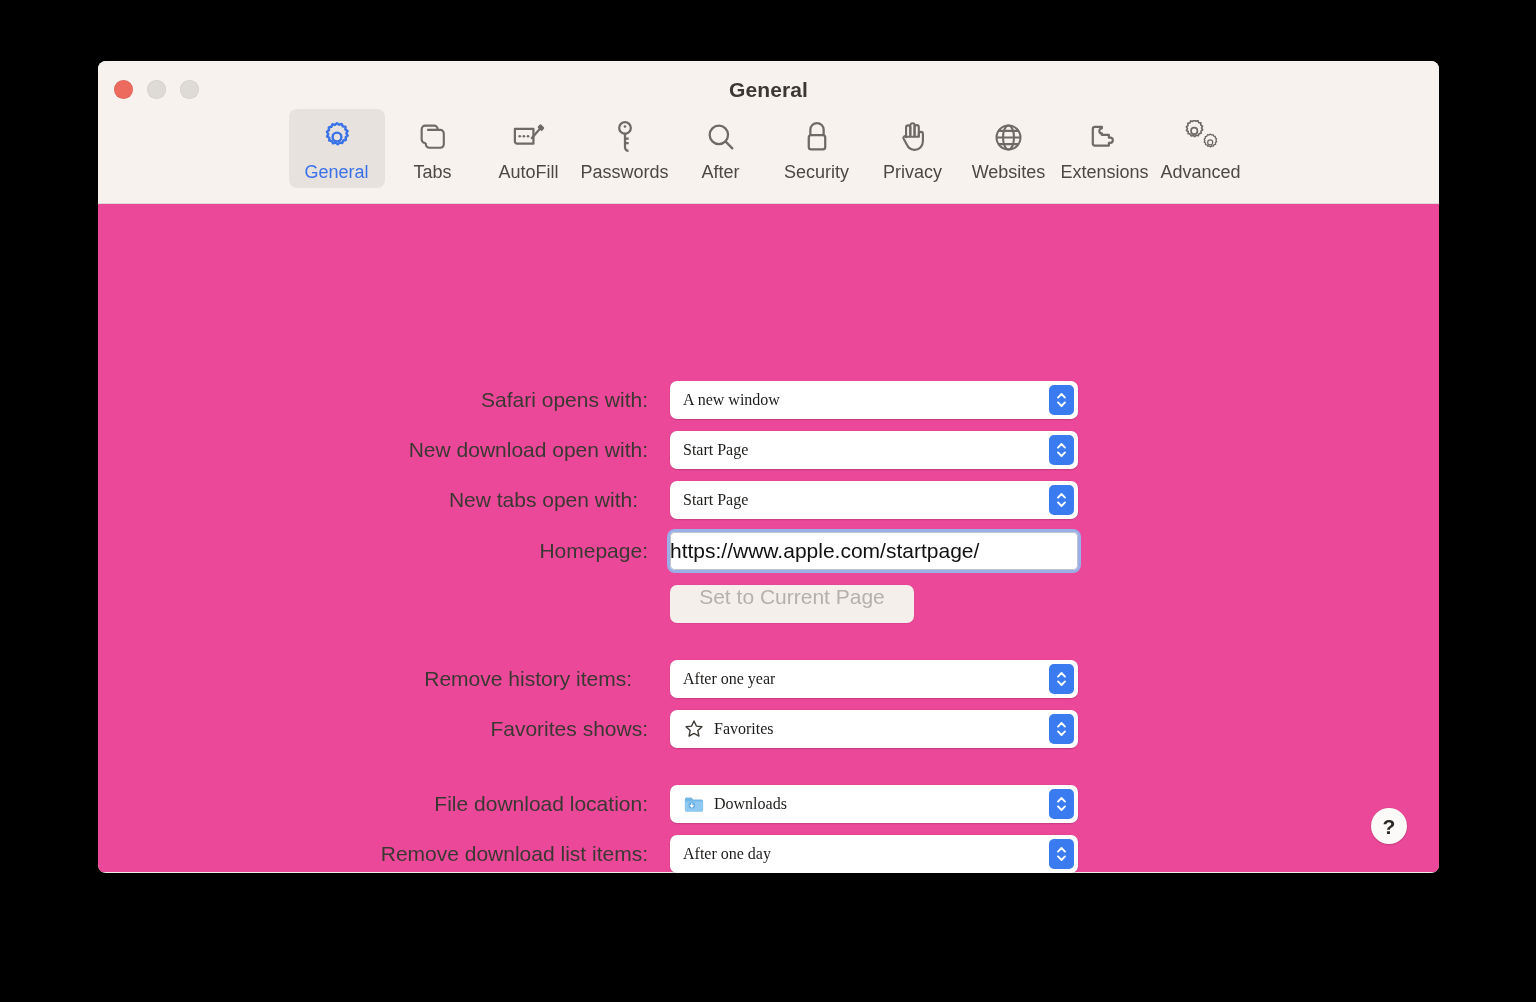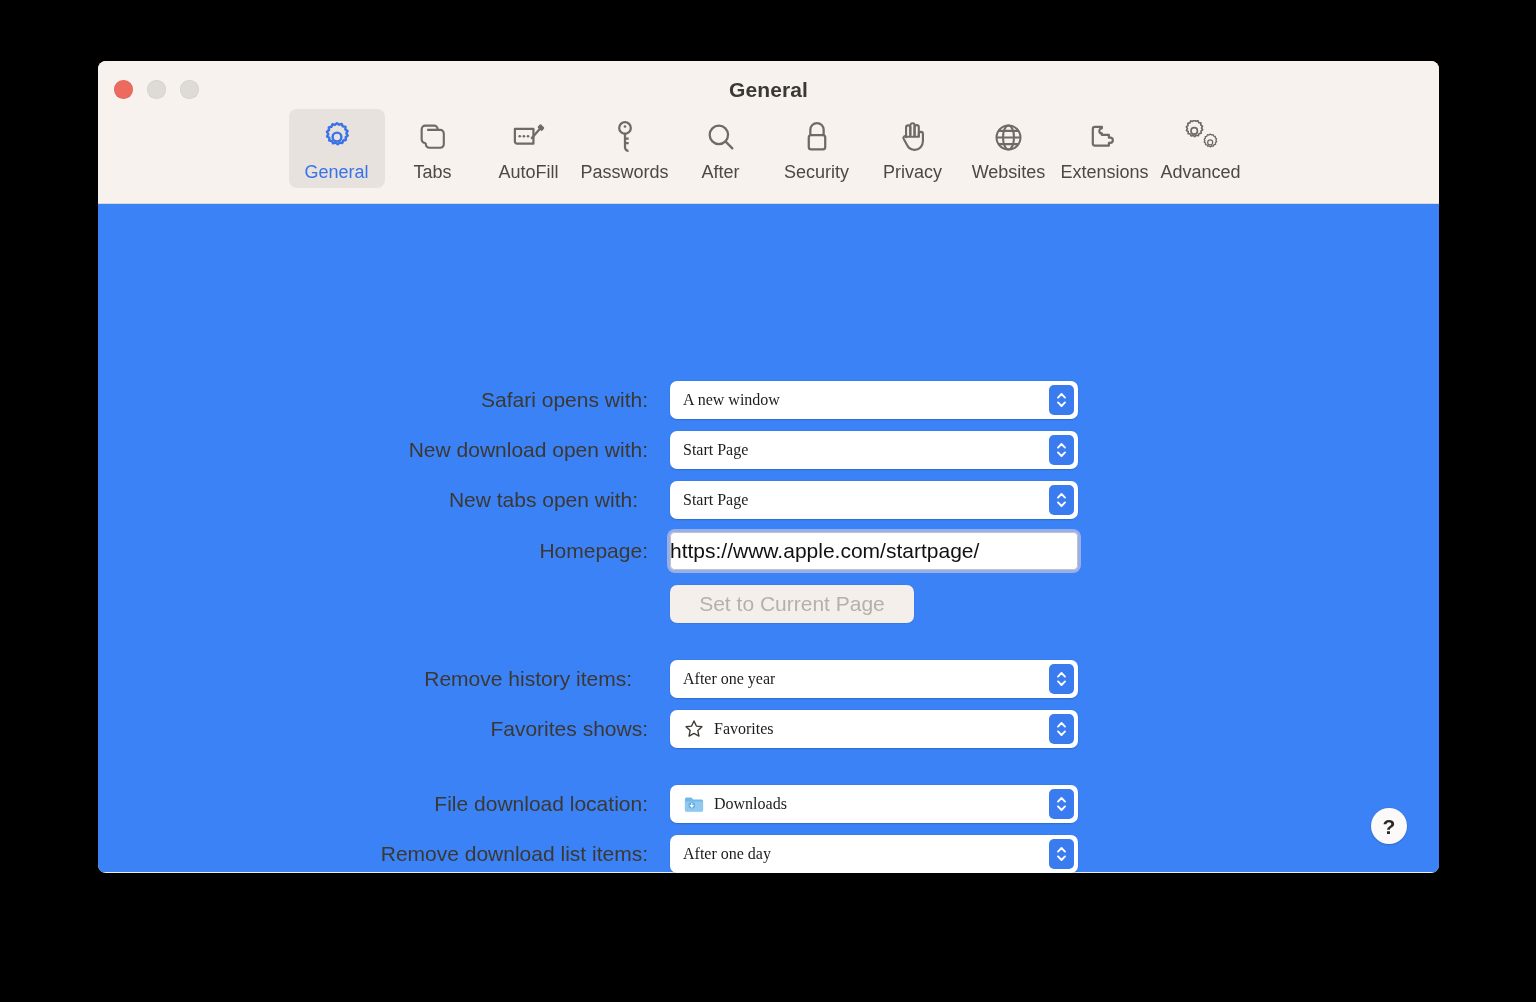--- a/index.html
+++ b/index.html
@@ -106,21 +106,21 @@
     color: #4C4843;
     white-space: nowrap;
     line-height: 1;
   }
   .tb-item.selected .tb-label { color: #3A72E8; }
 
   
   .content {
     position: relative;
     height: 668px;
-    background: #3b82f6;
+    background: #ec4899;
   }
 
   .form {
     position: absolute;
     left: 0;
     top: 0;
     width: 100%;
   }
 
   .row {
@@ -196,21 +196,20 @@
     white-space: nowrap;
   }
 
   
   .pushbutton {
     width: 244px;
     height: 38px;
     background: #F4EFEA;
     border-radius: 7px;
     display: flex;
-    align-items: center;
     justify-content: center;
     box-shadow: 0 0.5px 1px rgba(0,0,0,0.05), 0 0 0 0.5px rgba(0,0,0,0.035);
     cursor: default;
   }
   .pushbutton-text {
     font-size: 21px;
     color: #B6B0AA;
     white-space: nowrap;
   }
 

